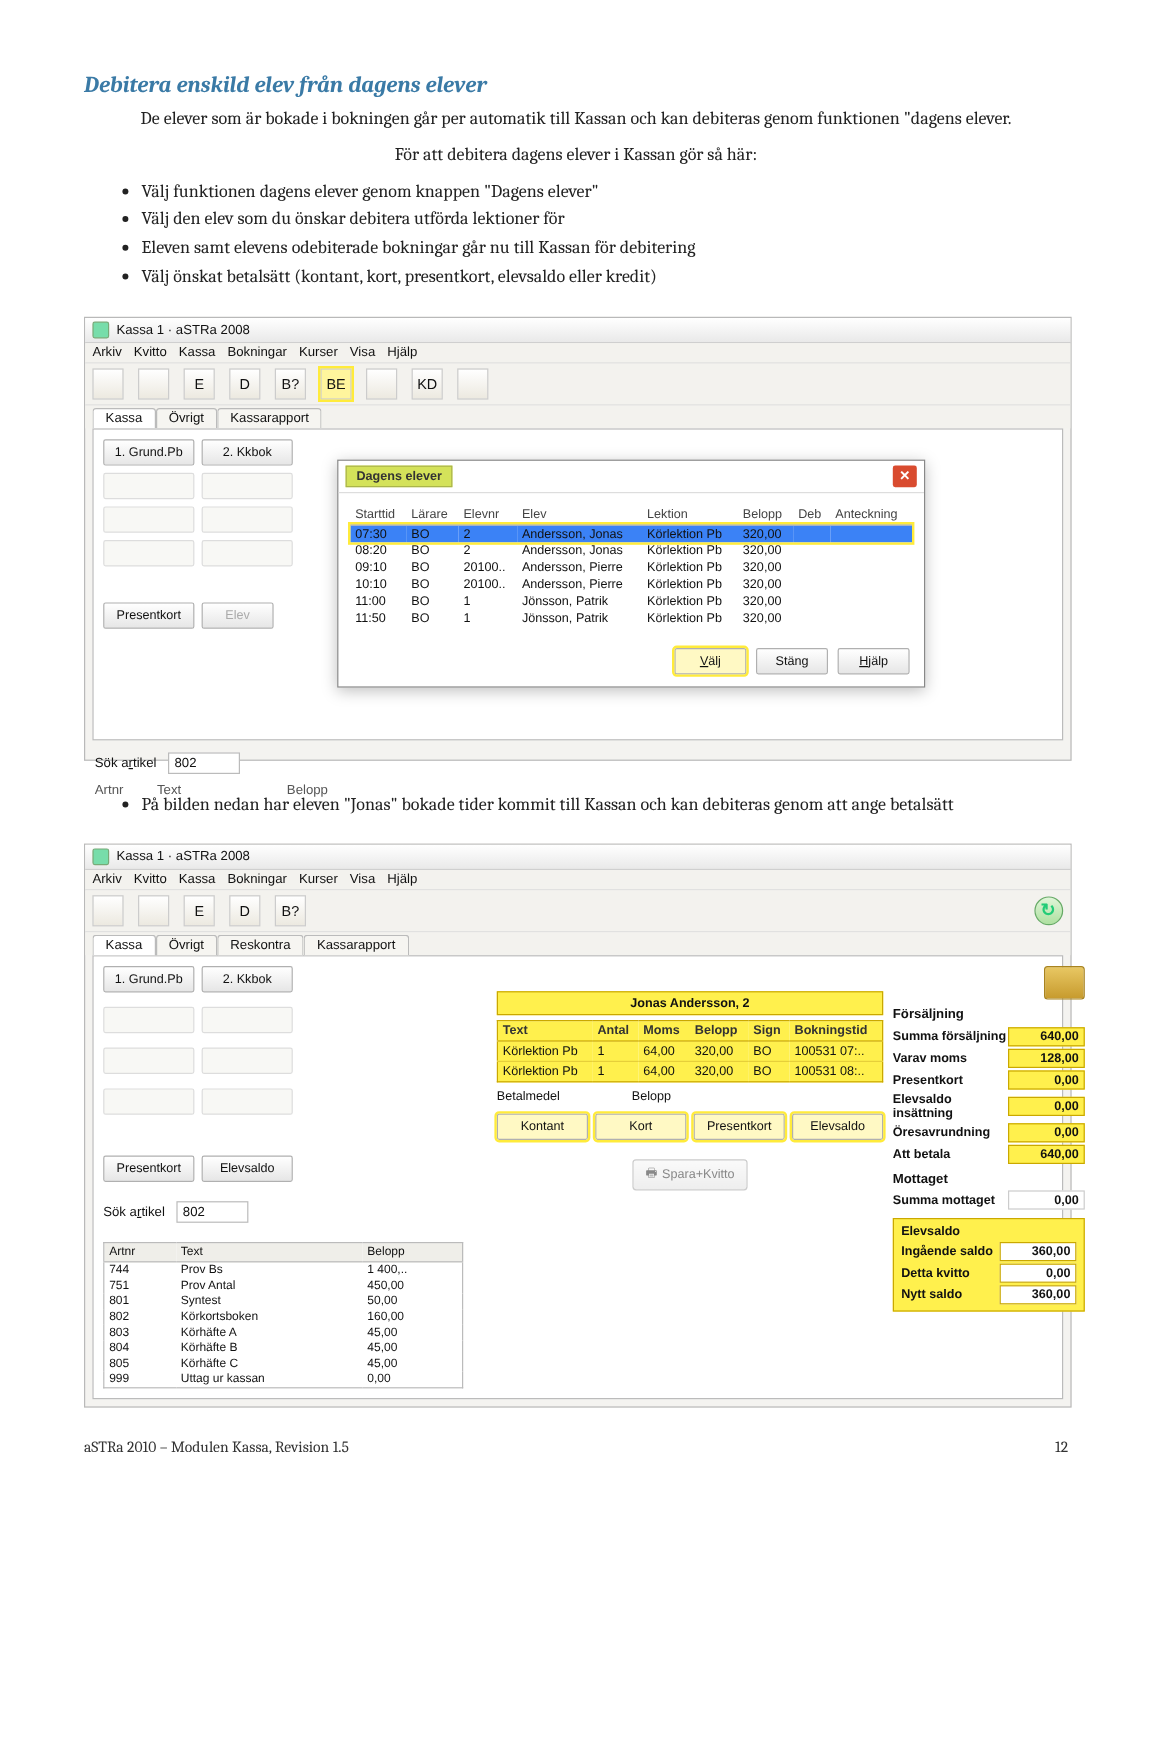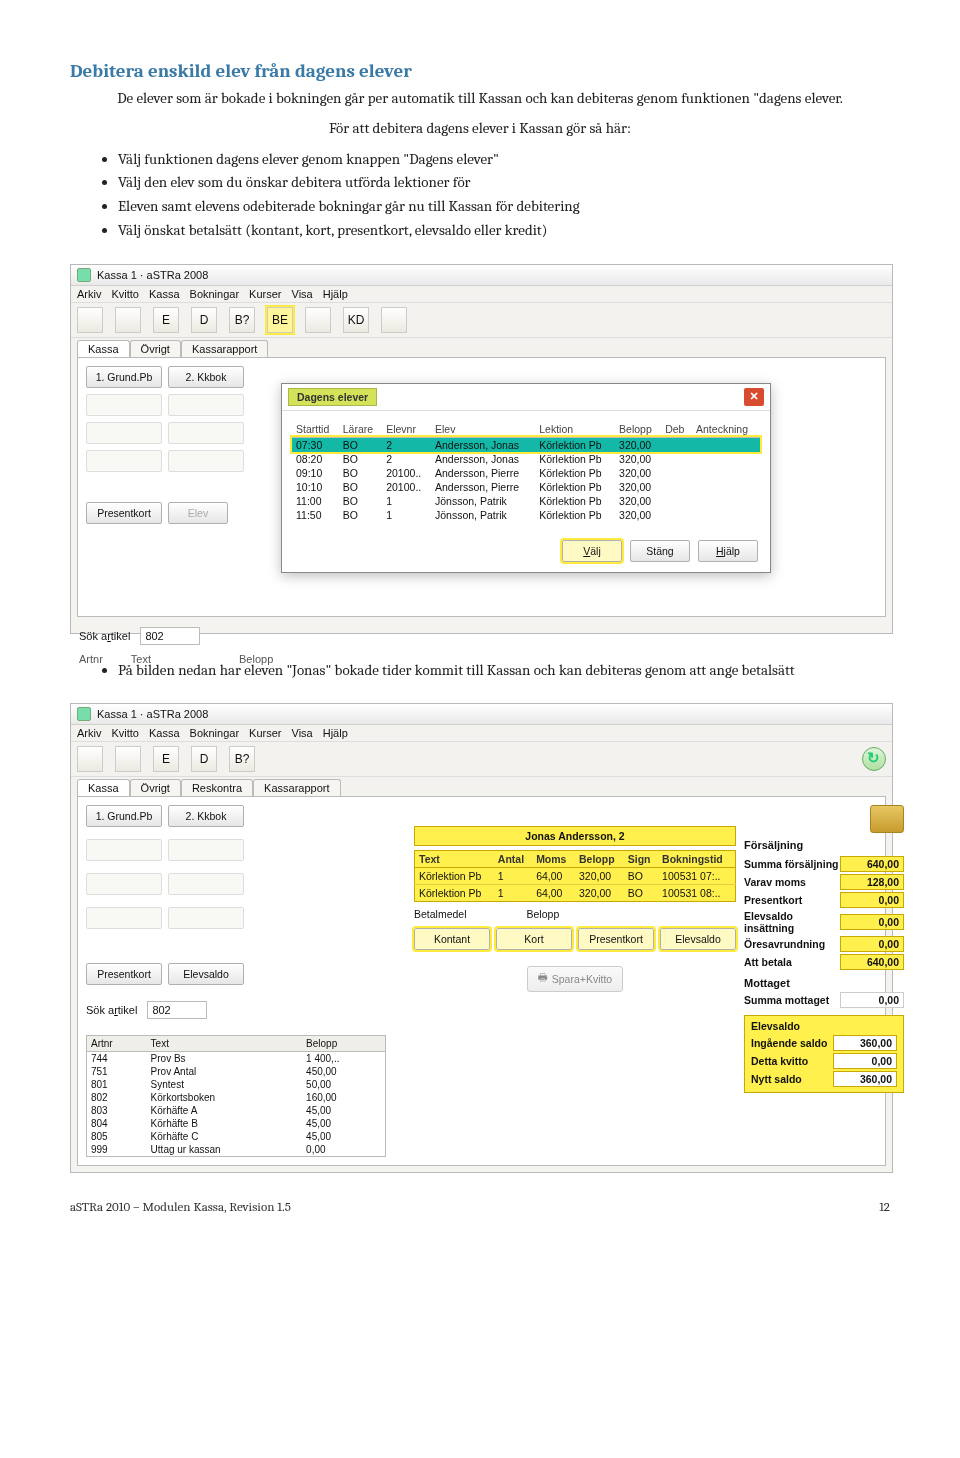--- a/index.html
+++ b/index.html
@@ -1,17 +1,17 @@
 <!DOCTYPE html>
 <html><head>
 <meta charset="utf-8">
 <style>
   * { box-sizing: border-box; margin: 0; padding: 0; }
   body { font-family: Cambria, Georgia, serif; font-size: 15px; color: #222; background: #fff; width: 960px; margin: 0 auto; padding: 60px 70px 30px 70px; }
-  h2.sec-title { color: #3a7aa6; font-family: Cambria, Georgia, serif; font-size: 19px; font-weight: bold; margin-bottom: 6px; }
+  h2.sec-title { color: #3a7aa6; font-family: Cambria, Georgia, serif; font-size: 19px; font-weight: bold; margin-bottom: 6px; font-style: italic; }
   p.body { font-size: 15px; line-height: 1.35; margin-bottom: 10px; text-align: center; }
   ul.bul { list-style: disc; margin: 4px 0 22px 48px; }
   ul.bul li { font-size: 15px; line-height: 1.45; margin-bottom: 2px; }
   .screenshot { margin: 10px auto 26px auto; width: 823px; border: 1px solid #b9b9b9; background: #f4f3f0; font-family: Tahoma, Arial, sans-serif; font-size: 10.5px; color: #111; position: relative; }
   .title-bar { background: linear-gradient(#fff,#e9e9e9); border-bottom:1px solid #cfcfcf; display:flex; align-items:center; padding:3px 6px; font-size:11px;}
   .title-ico { width:14px; height:14px; background:#7da; border:1px solid #7a7; margin-right:6px; border-radius:2px;}
   .menubar { background:#f3f2ee; border-bottom:1px solid #ddd; padding:2px 6px; display:flex; gap:10px; font-size:11px;}
   .menubar span{cursor:default;}
   .toolbar { background:#f3f2ee; padding:4px 6px; display:flex; gap:12px; align-items:center; border-bottom:1px solid #ddd;}
   .tb-icon{width:26px;height:26px;border:1px solid #ccc;background:linear-gradient(#fff,#ece9e0);display:flex;align-items:center;justify-content:center;font-size:12px;font-family:Arial;}
@@ -24,21 +24,21 @@
   .btn{min-width:76px;height:22px;border:1px solid #b0b0b0;background:linear-gradient(#fff,#e6e6e6);border-radius:2px;display:flex;align-items:center;justify-content:center;font-size:10.5px;padding:0 6px;}
   .slot{width:76px;height:22px;border:1px solid #ddd;background:#f8f8f5;border-radius:2px;}
   .popup{position:absolute;top:118px;left:210px;width:490px;background:#fff;border:1px solid #888;box-shadow:0 3px 12px rgba(0,0,0,.25);}
   .popup-head{display:flex;align-items:center;padding:4px 6px;border-bottom:1px solid #ddd;}
   .popup-head .lbl{background:#d4e25a;color:#333;padding:2px 8px;border:1px solid #aab54a;font-weight:bold;}
   .close-x{margin-left:auto;width:20px;height:18px;background:#d94b2f;color:#fff;display:flex;align-items:center;justify-content:center;border-radius:2px;font-weight:bold;font-size:11px;}
   .grid{margin:10px;}
   .grid table{width:100%;border-collapse:collapse;font-size:10.5px;}
   .grid th{text-align:left;color:#444;font-weight:normal;padding:2px 4px;border-bottom:1px solid #bbb;}
   .grid td{padding:1px 4px;white-space:nowrap;}
-  .grid tr.sel{outline:2px solid #ffeb3b;background:#14b8a6;}
+  .grid tr.sel{outline:2px solid #ffeb3b;background:#3b82f6;}
   .popup-footer{display:flex;gap:8px;justify-content:flex-end;padding:8px 12px 10px;}
   .btn-hl{outline:2px solid #ffeb3b;background:#fff9c4;}
   .popup-footer .btn{min-width:60px;}
   .low-row{display:flex;gap:10px;align-items:center;padding:4px 8px;font-size:11px;}
   .field{border:1px solid #bbb;background:#fff;height:18px;padding:0 4px;display:inline-flex;align-items:center;min-width:60px;}
   
   .main-area{display:flex;gap:8px;}
   .left-col{flex:0 0 320px;display:flex;flex-direction:column;gap:6px;}
   .right-col{flex:1;}
   .yellow-strip{background:#fff04d;border:1px solid #caa800;padding:3px 6px;margin-bottom:4px;font-weight:bold;text-align:center;margin-top:21px;}

